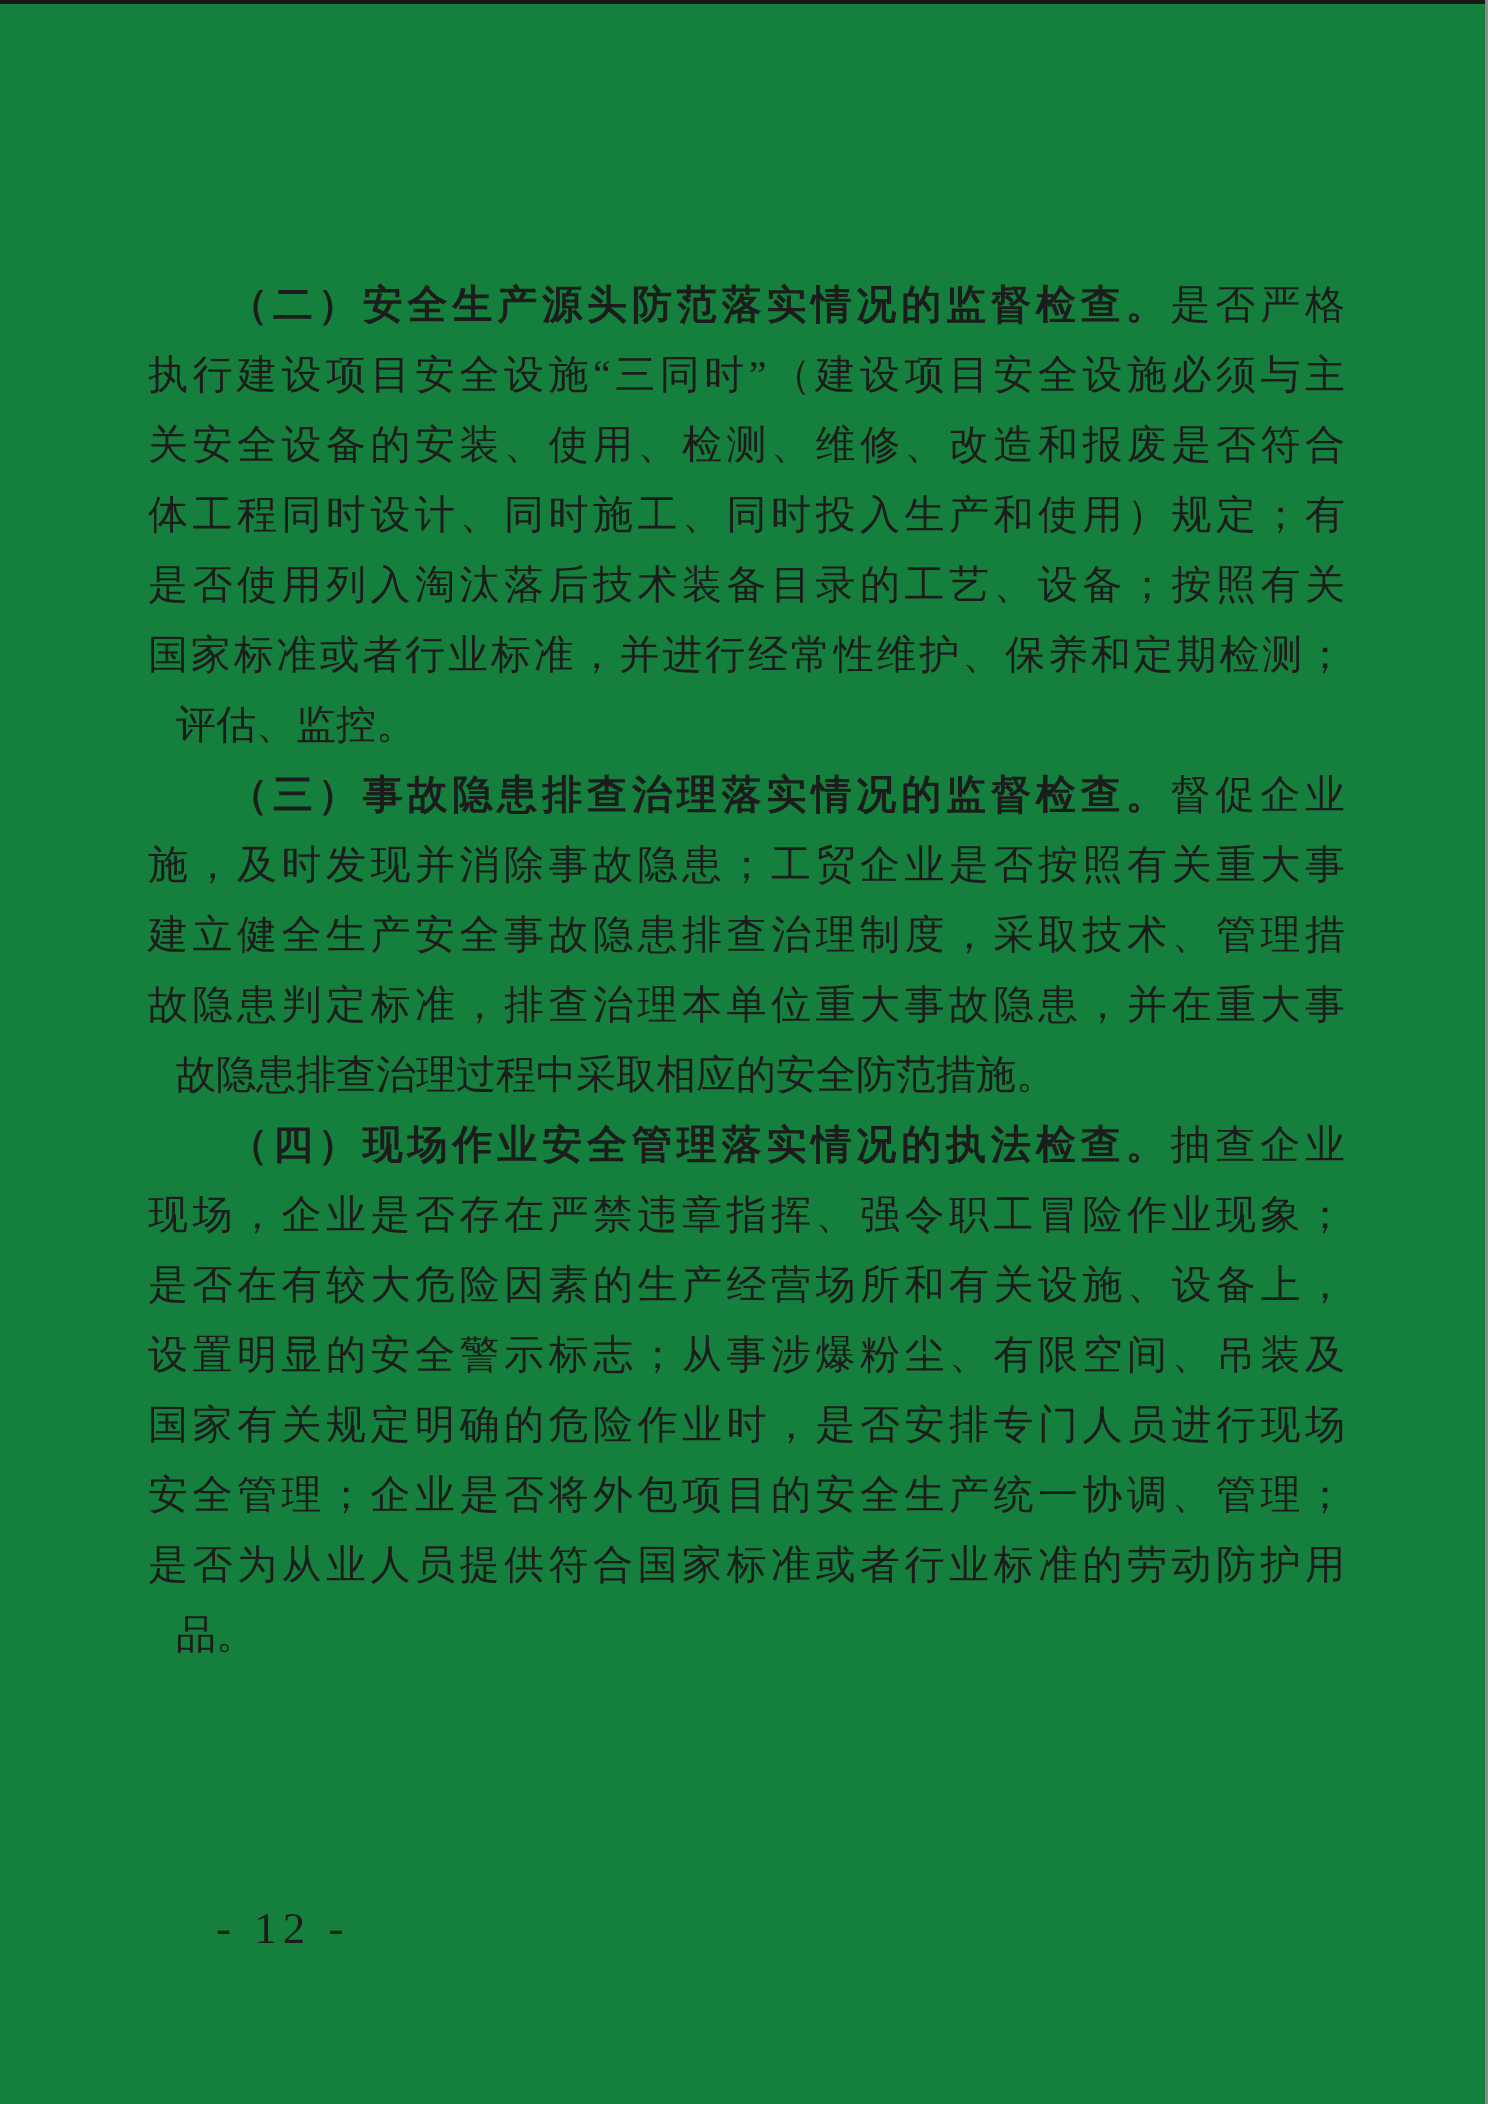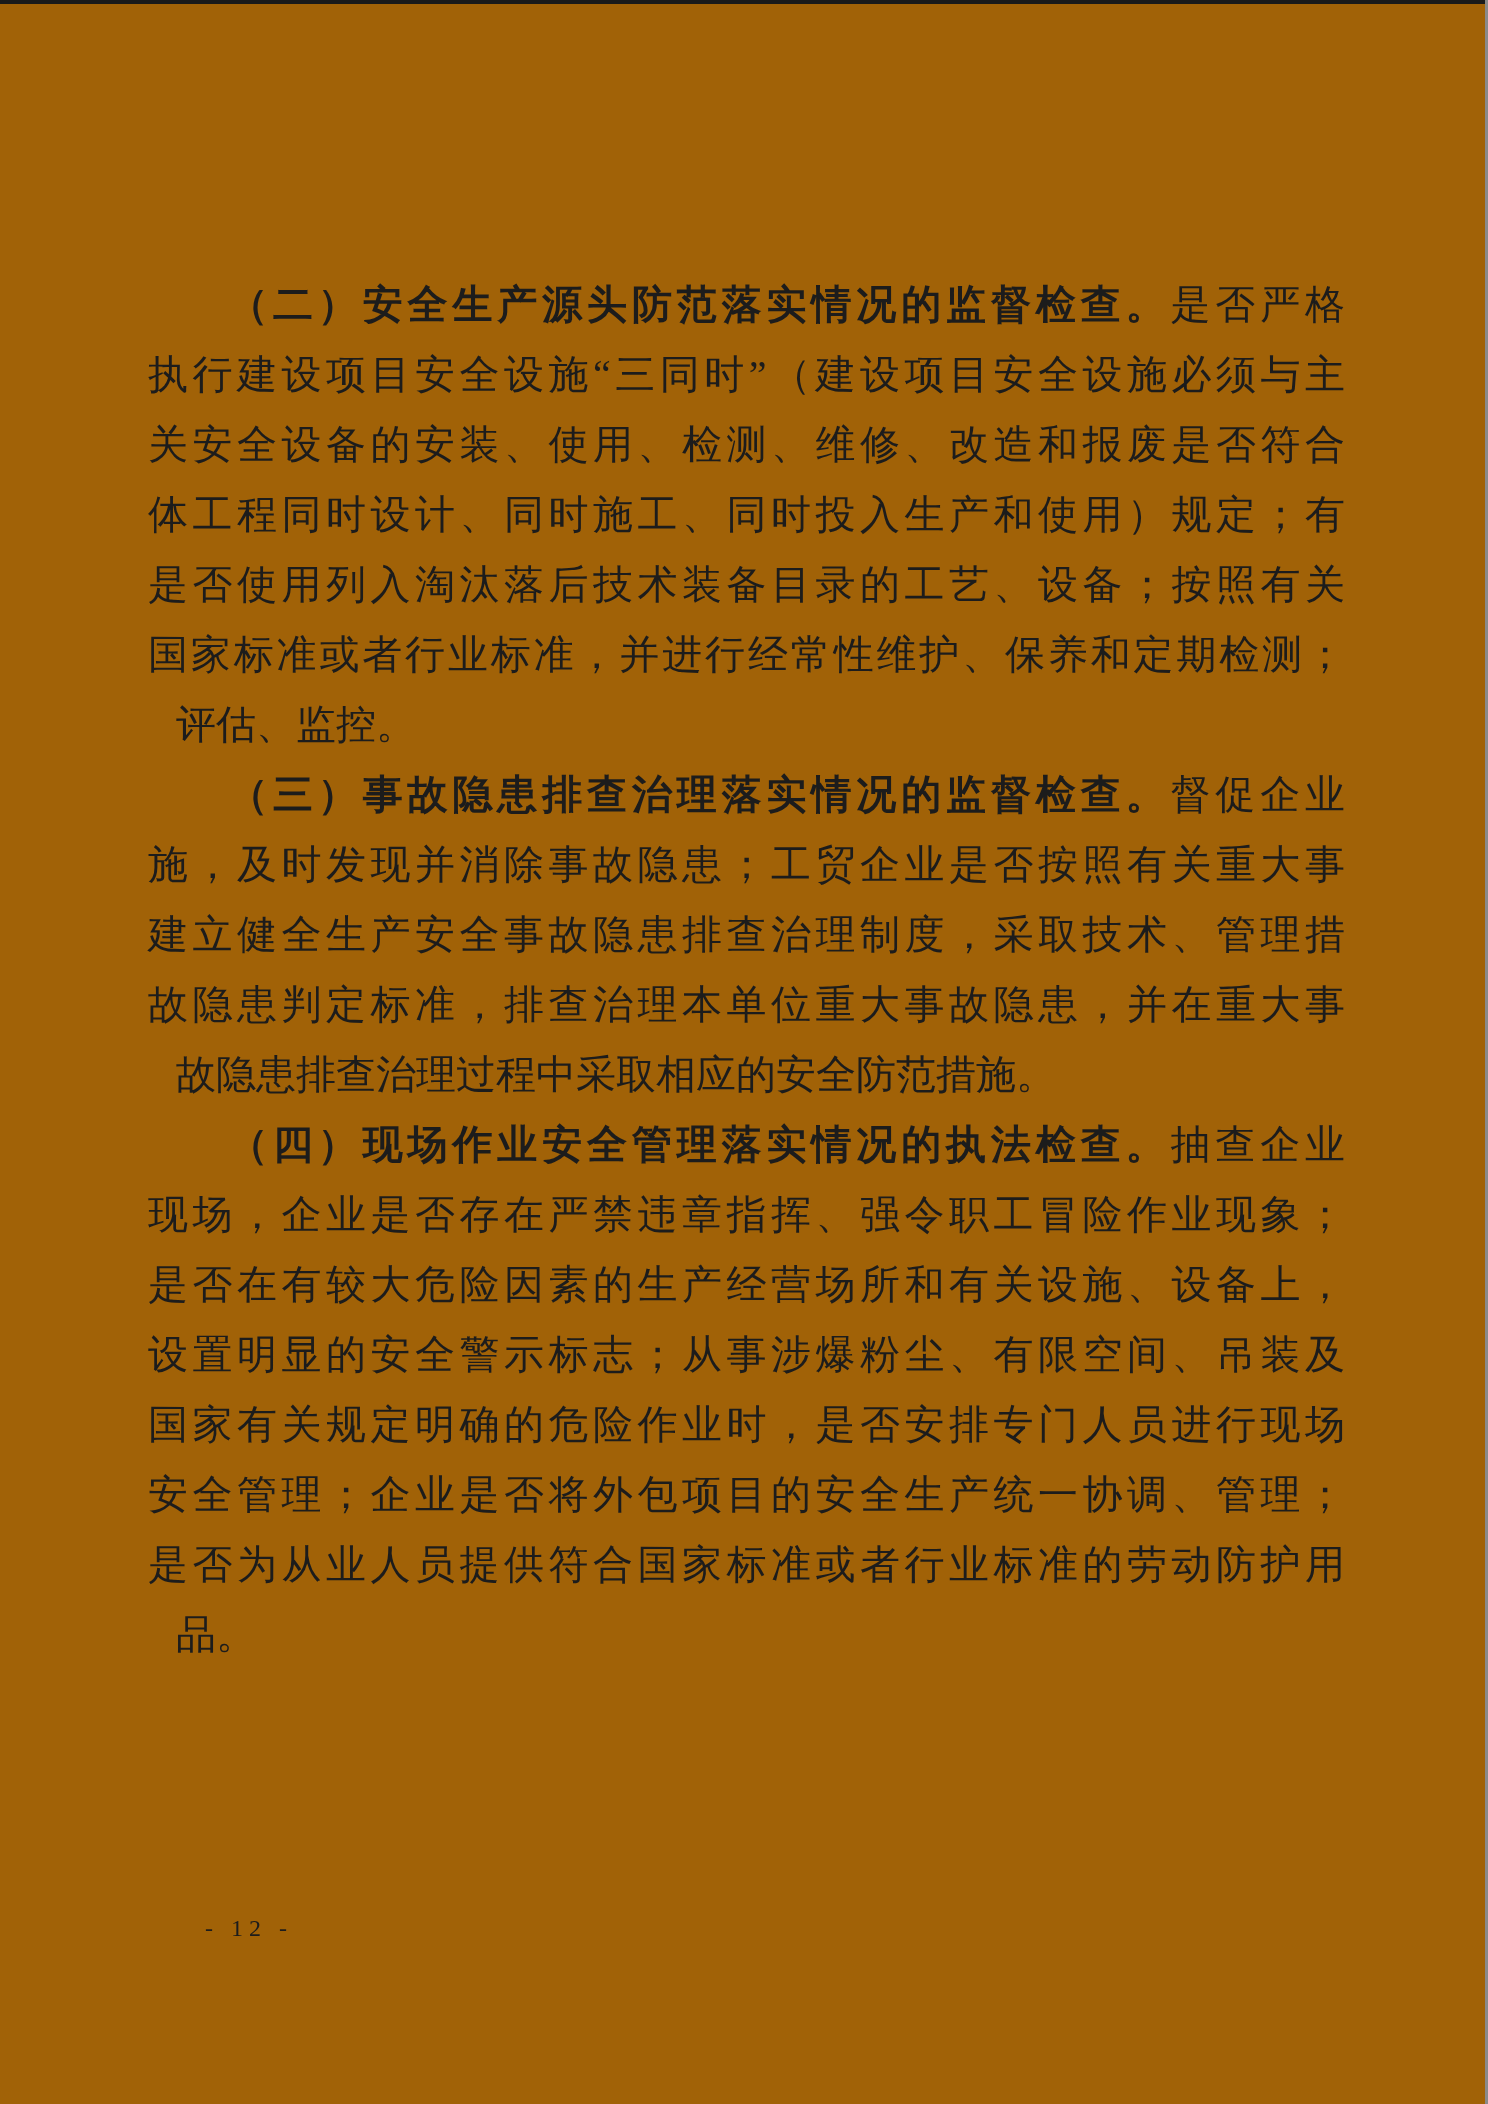--- a/index.html
+++ b/index.html
@@ -5,21 +5,21 @@
   html, body {
     margin: 0;
     padding: 0;
     background: #ffffff;
     font-family: "Liberation Serif", "DejaVu Serif", serif;
   }
   .page {
     position: relative;
     width: 1488px;
     height: 2104px;
-    background: #a16207;
+    background: #15803d;
     overflow: hidden;
   }
   .scan-edge-top {
     position: absolute;
     top: 0; left: 0;
     width: 100%; height: 4px;
     background: #1a1a1a;
   }
   .scan-edge-right {
     position: absolute;
@@ -48,23 +48,23 @@
   }
   .line.short {
     text-align: left;
     text-align-last: left;
     margin-left: 28px;
   }
   .run { font-weight: 400; }
   .run.bold { font-weight: 700; }
   .page-number {
     position: absolute;
-    left: 205px;
+    left: 216px;
     top: 1908px;
-    font-size: 24px;
+    font-size: 45px;
     line-height: 40px;
     letter-spacing: 6px;
     color: #1c1c1c;
   }
 </style>
 </head>
 <body>
 
 <div class="page">
   <div class="scan-edge-top"></div>

